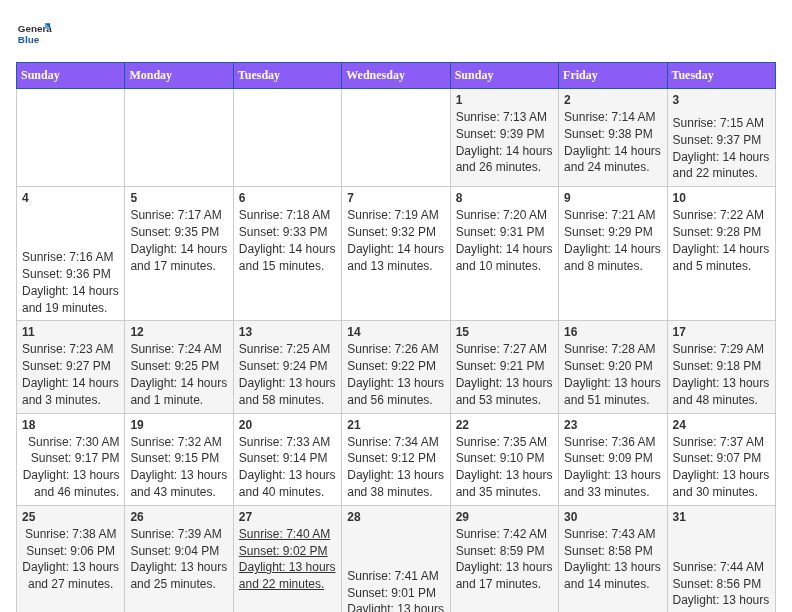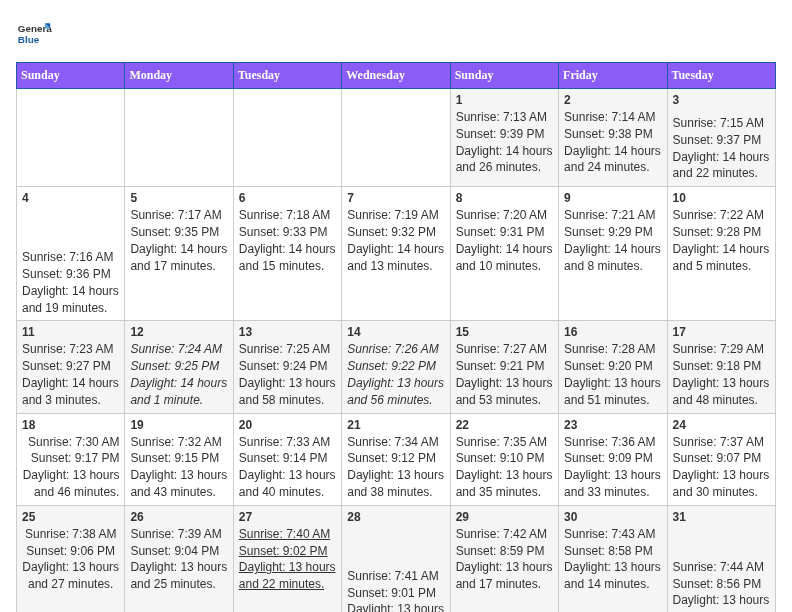--- a/index.html
+++ b/index.html
@@ -192,35 +192,35 @@
       <tr>
         <td>
           <span class="day-num">11</span>
           <div class="day-detail" style="white-space: pre-line;">Sunrise: 7:23 AM
 Sunset: 9:27 PM
 Daylight: 14 hours
 and 3 minutes.</div>
         </td>
         <td>
           <span class="day-num">12</span>
-          <div class="day-detail" style="white-space: pre-line; font-style: italic;">Sunrise: 7:24 AM
+          <div class="day-detail" style="white-space: pre-line;">Sunrise: 7:24 AM
 Sunset: 9:25 PM
 Daylight: 14 hours
 and 1 minute.</div>
         </td>
         <td>
           <span class="day-num">13</span>
           <div class="day-detail" style="white-space: pre-line;">Sunrise: 7:25 AM
 Sunset: 9:24 PM
 Daylight: 13 hours
 and 58 minutes.</div>
         </td>
         <td>
           <span class="day-num">14</span>
-          <div class="day-detail" style="white-space: pre-line; font-style: italic;">Sunrise: 7:26 AM
+          <div class="day-detail" style="white-space: pre-line;">Sunrise: 7:26 AM
 Sunset: 9:22 PM
 Daylight: 13 hours
 and 56 minutes.</div>
         </td>
         <td>
           <span class="day-num">15</span>
           <div class="day-detail" style="white-space: pre-line;">Sunrise: 7:27 AM
 Sunset: 9:21 PM
 Daylight: 13 hours
 and 53 minutes.</div>

